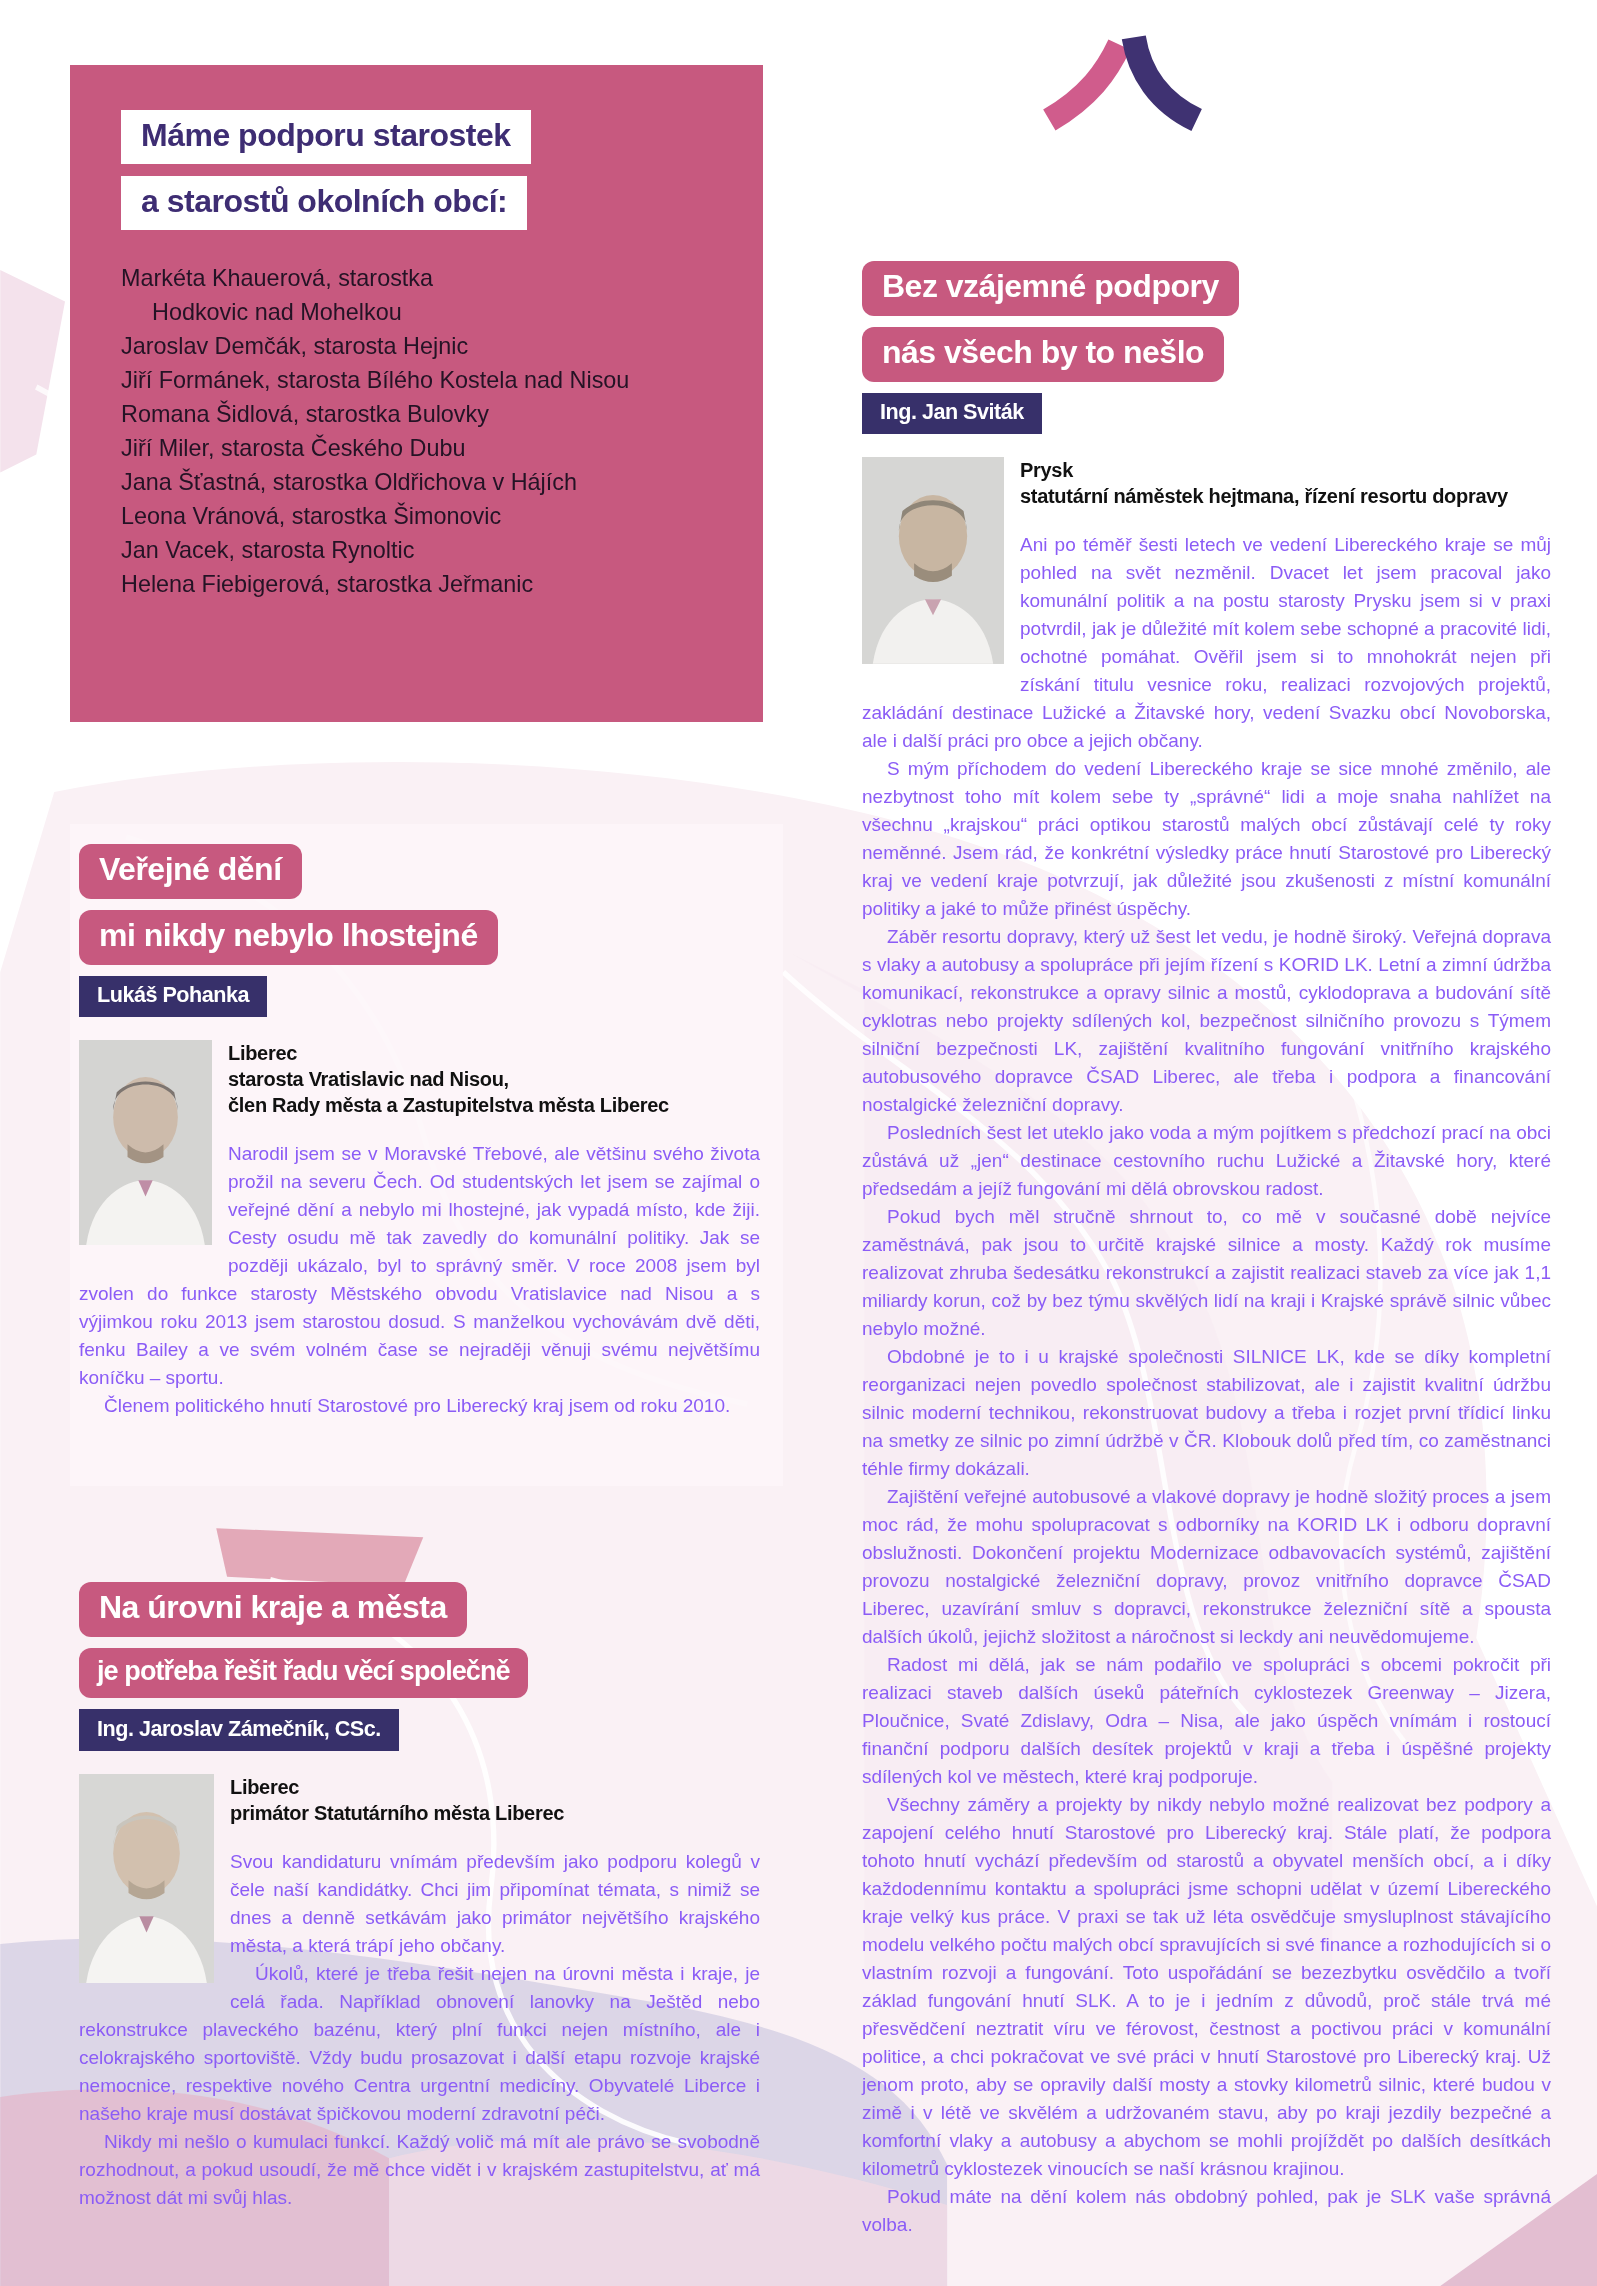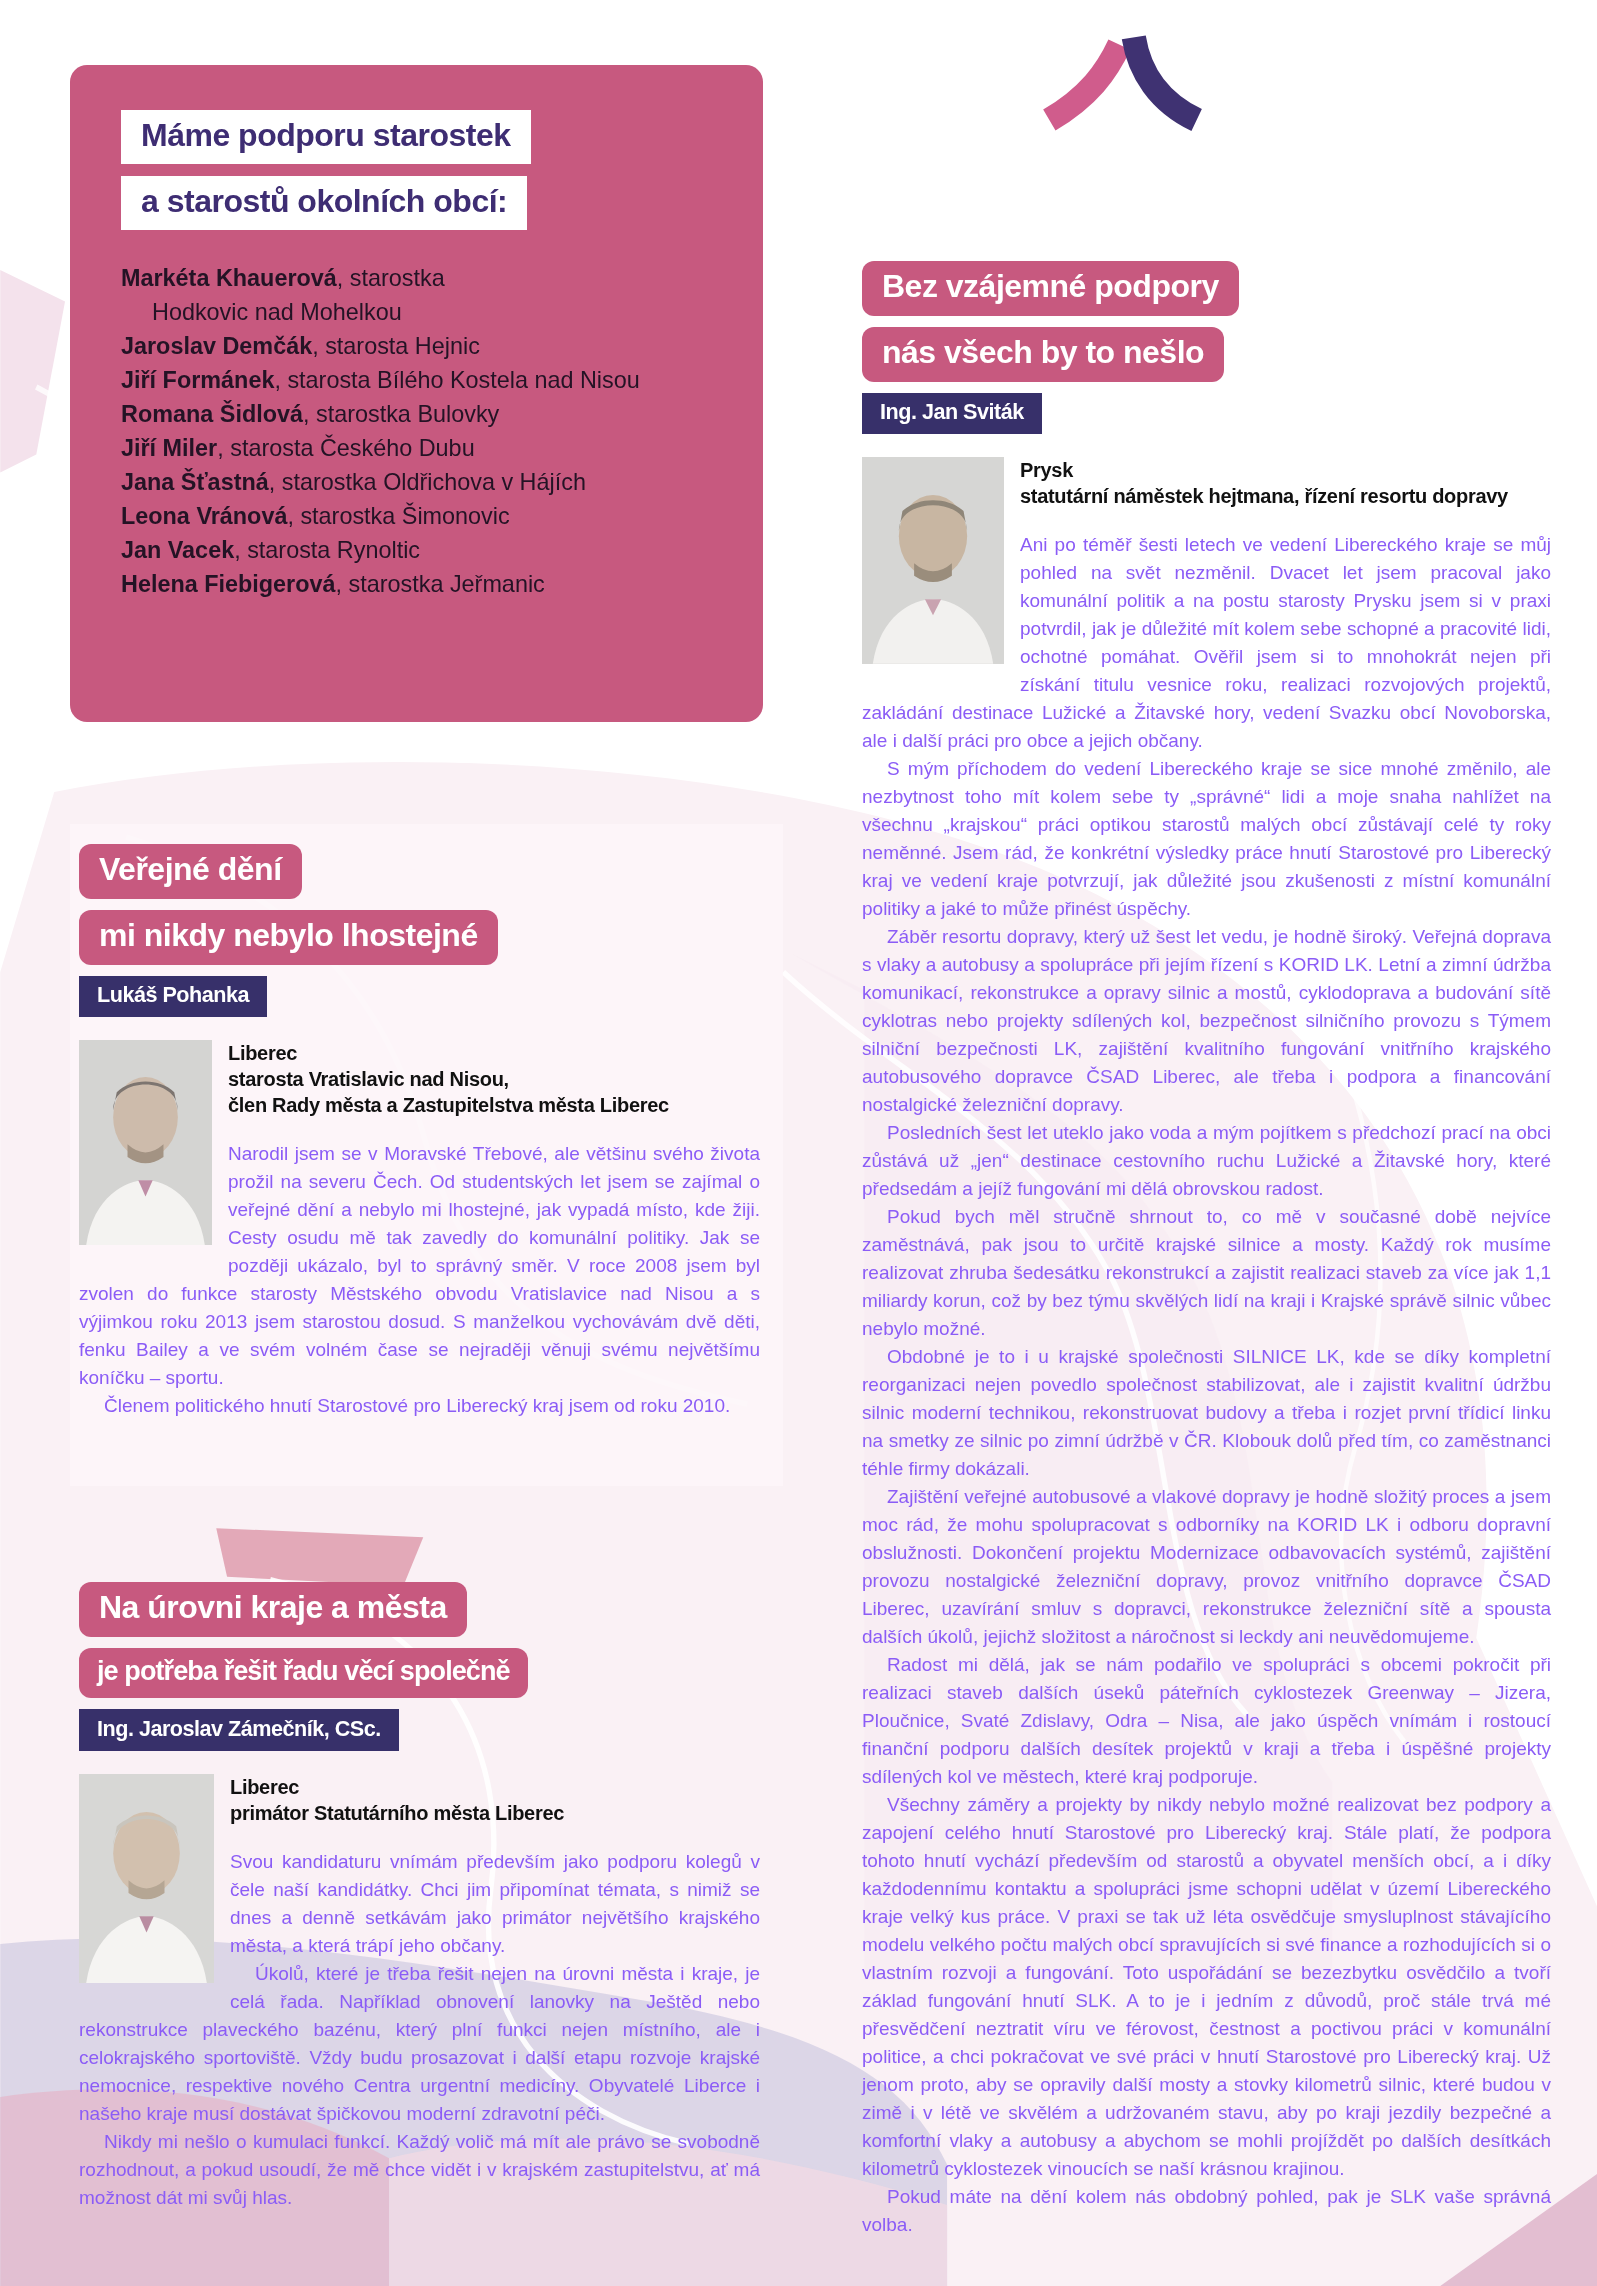--- a/index.html
+++ b/index.html
@@ -2,28 +2,28 @@
 <html style="font-size:14.4px"><head>
 <meta charset="utf-8">
 <style>
   html,body{margin:0;padding:0;background:#e9e9e9;}
   .page{position:relative;width:1598px;height:2286px;background:#ffffff;overflow:hidden;
         font-family:"Liberation Sans",sans-serif;color:#1e1e1e;}
   svg.bg{position:absolute;left:0;top:0;z-index:0;}
   .layer{position:absolute;z-index:2;}
 
   
-  .supporters-box{left:70px;top:65px;width:693px;height:657px;background:#c7597f;border-radius:17px;}
+  .supporters-box{left:70px;top:65px;width:693px;height:657px;background:#c7597f;}
   .supporters-inner{padding:45px 32px 0 51px;}
   .wbar{display:table;background:#ffffff;color:#3e2d73;font-weight:700;font-size:32px;
         letter-spacing:-0.5px;padding:7.2px 20px 10px;margin-bottom:11.7px;}
   .supporters-list{list-style:none;margin:31px 0 0;padding:0;}
   .supporters-list li{font-size:23.4px;line-height:34px;color:#241325;
         padding-left:31px;text-indent:-31px;white-space:pre-line;}
-  .supporters-list b{font-weight:700;}
+  .supporters-list b{font-weight:400;}
 
   
   .hbar{display:table;background:#c7597f;color:#ffffff;font-weight:700;font-size:32px;
         letter-spacing:-0.5px;padding:7.2px 20px 10.8px;margin-bottom:10.8px;border-radius:12px;}
   .hbar.small{font-size:27px;letter-spacing:-0.9px;padding:8px 18px 11.7px;}
   .nbar{display:table;background:#37306a;color:#ffffff;font-weight:700;font-size:21.6px;
         letter-spacing:-0.5px;padding:6.3px 18px 9px;margin-bottom:0;}
 
   
   .bio{margin-top:23.4px;}

